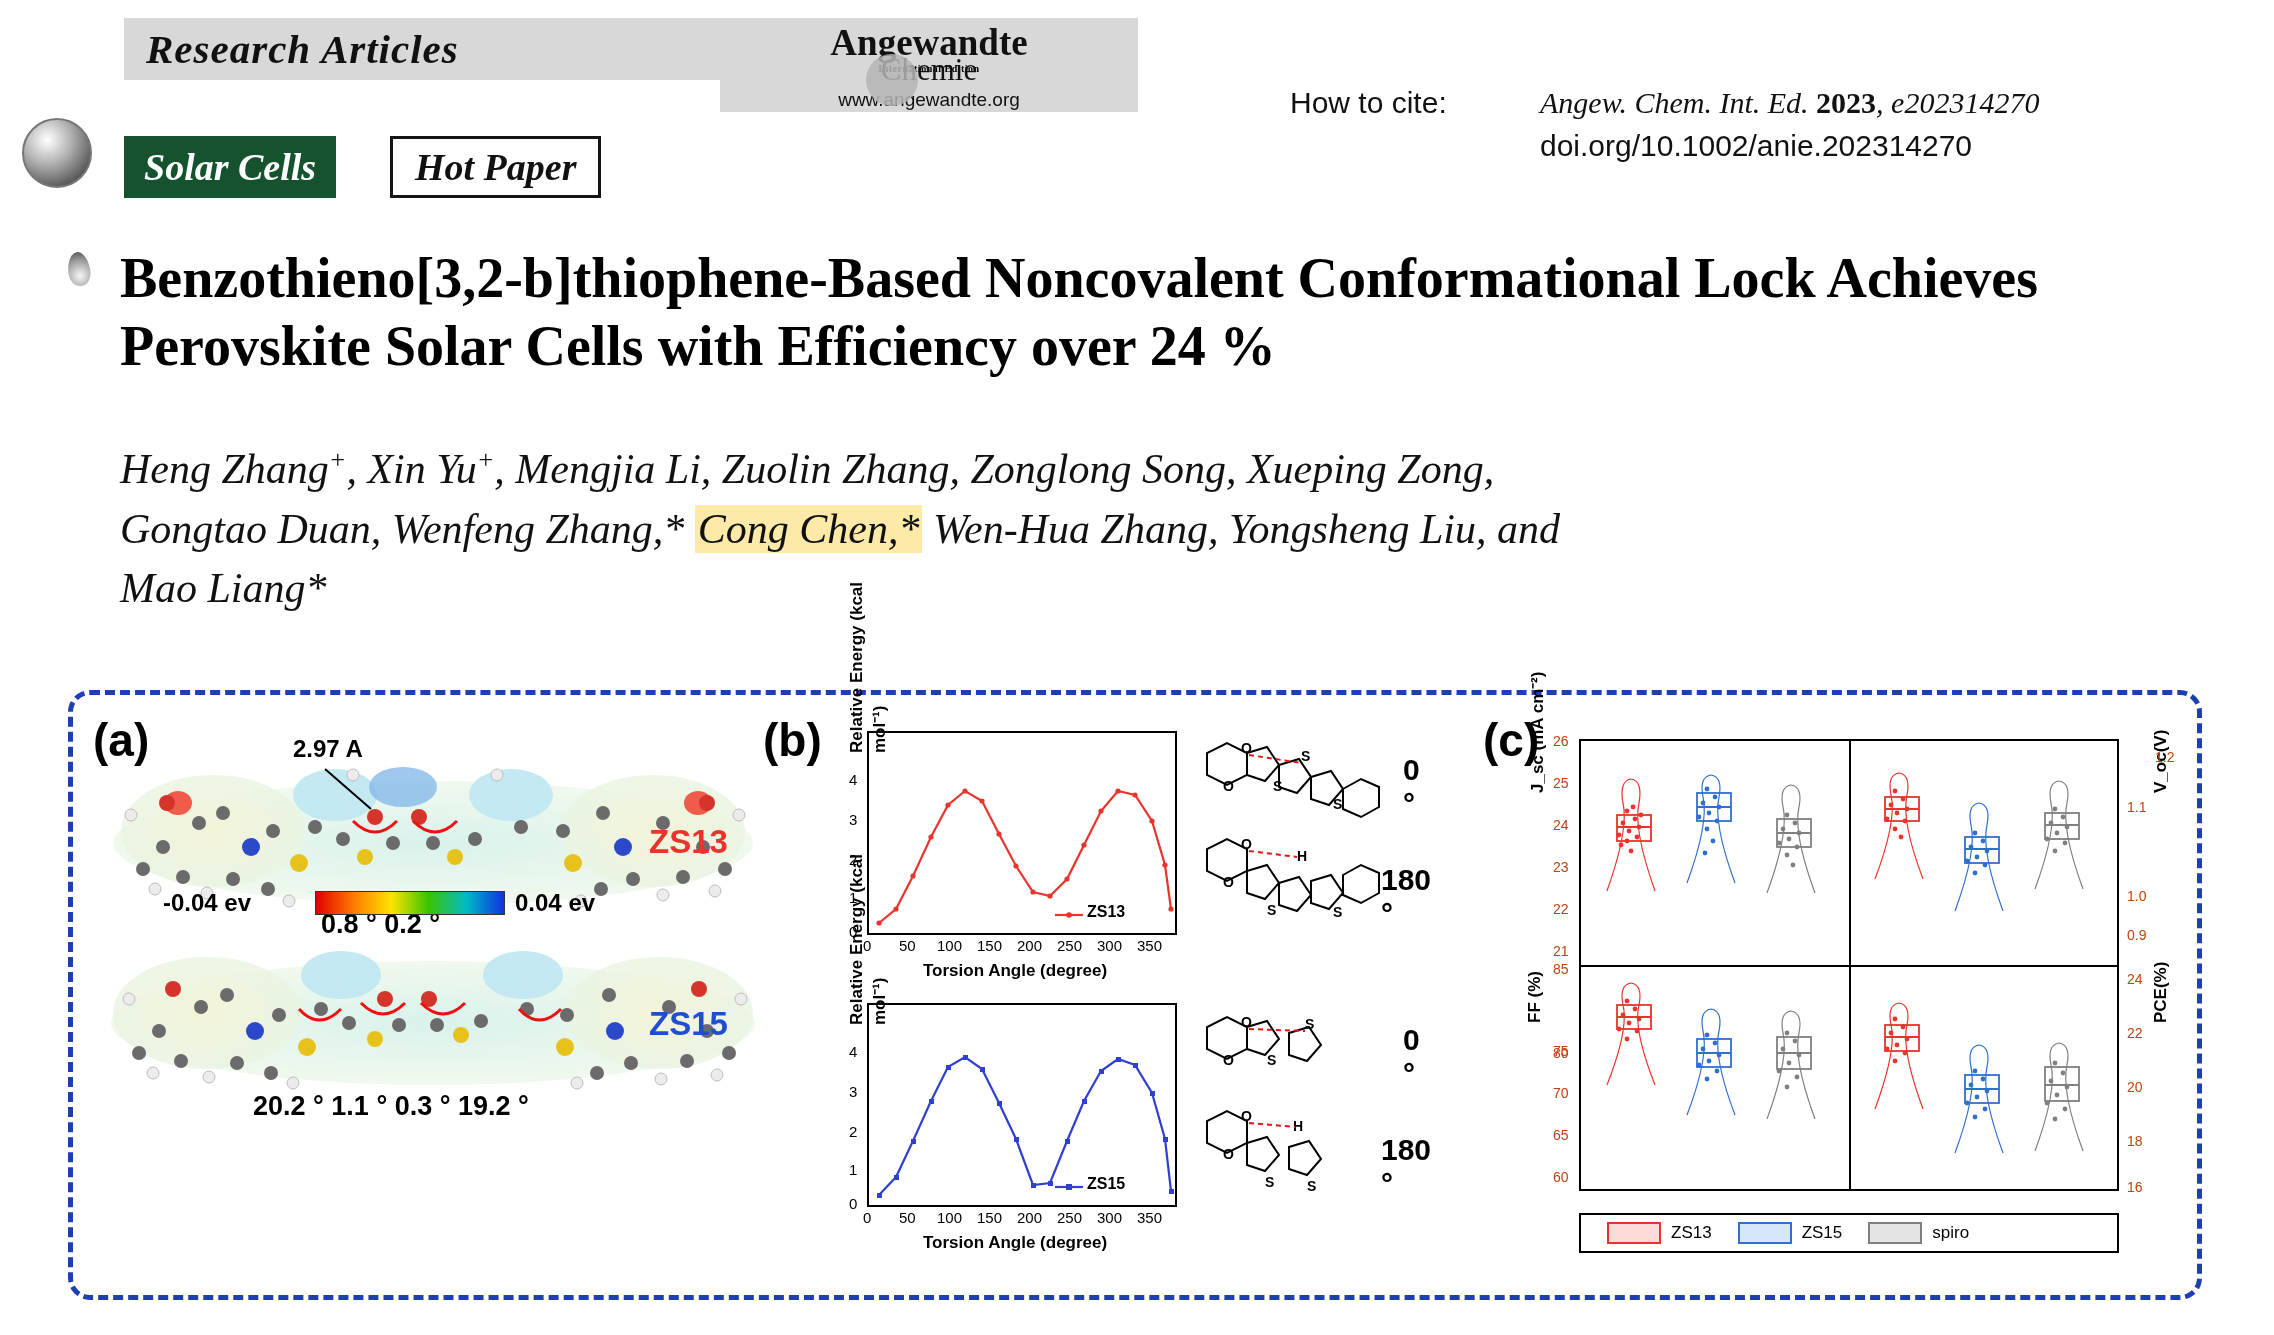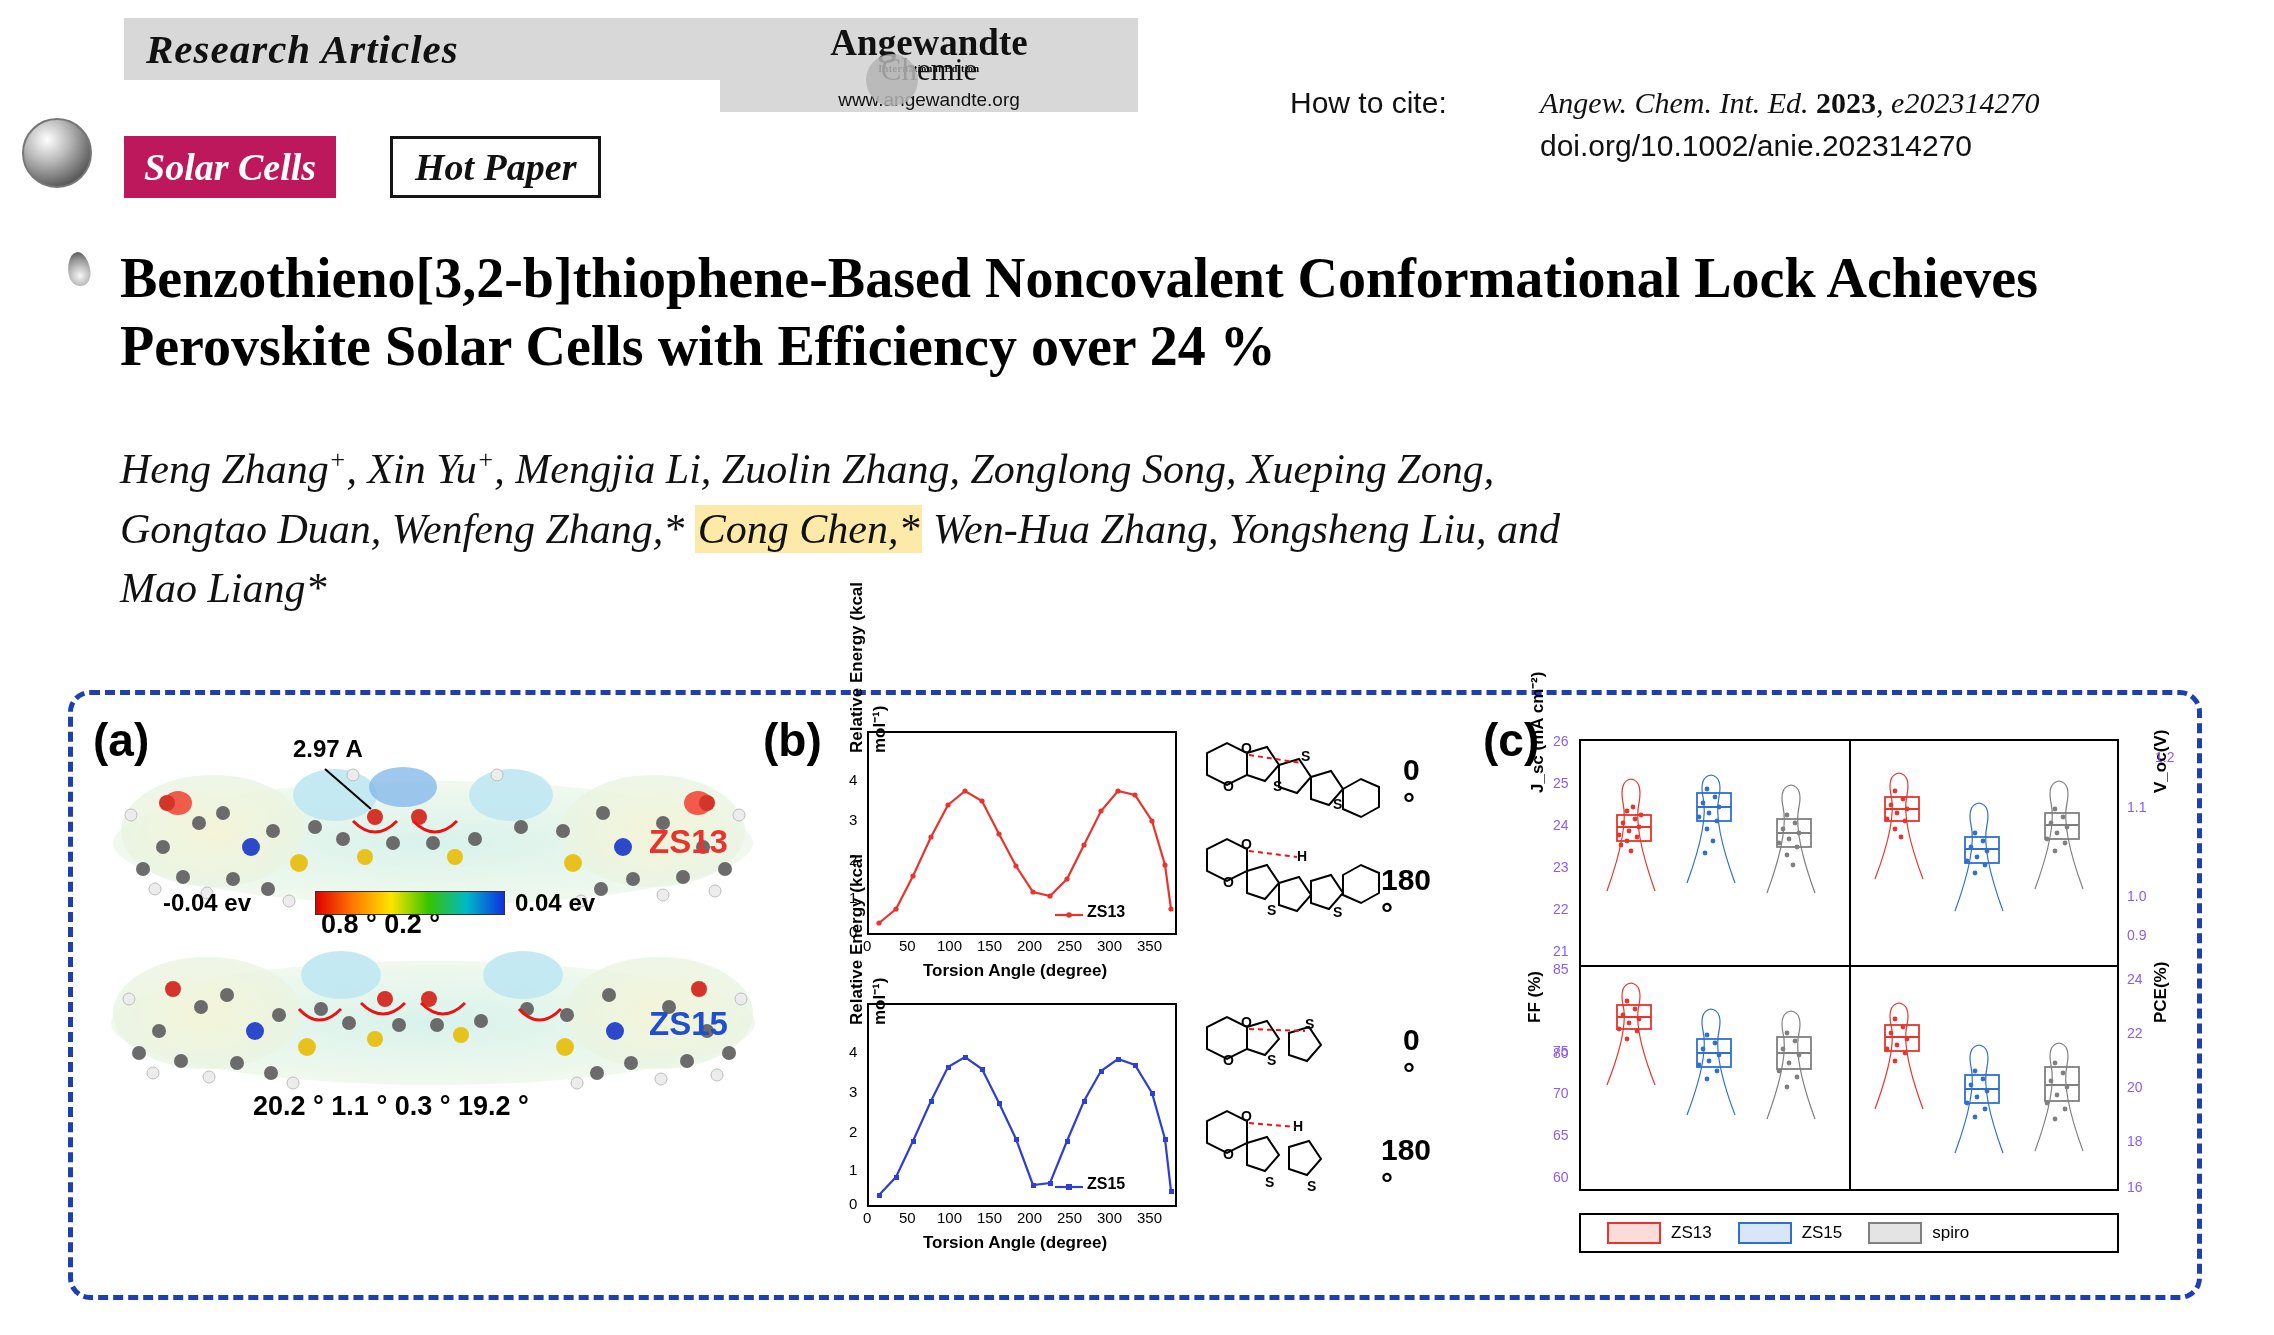--- a/index.html
+++ b/index.html
@@ -43,21 +43,21 @@
     font-family:"Liberation Serif", serif;font-size:31px;color:#111;line-height:1.0;margin-top:-20px;
   }
   #journal-url{
     font-family:"Liberation Sans", sans-serif;font-size:19px;color:#111;margin-top:4px;
   }
   #journal-grey-dot{
     position:absolute;left:146px;top:36px;width:52px;height:52px;border-radius:50%;
     background:#b5b5b5;opacity:.85;
   }
   #solar-cells-tag{
-    position:absolute;left:124px;top:136px;height:62px;background:#be185d;display:flex;align-items:center;
+    position:absolute;left:124px;top:136px;height:62px;background:#14532d;display:flex;align-items:center;
     padding:0 20px;
   }
   #solar-cells-label{font-style:italic;font-weight:bold;font-size:38px;color:#ffffff;}
   #hot-paper-tag{
     position:absolute;left:390px;top:136px;height:62px;background:#ffffff;border:3px solid #151515;
     display:flex;align-items:center;padding:0 22px;box-sizing:border-box;
   }
   #hot-paper-label{font-style:italic;font-weight:bold;font-size:38px;color:#111;}
   #cite-block{position:absolute;left:1290px;top:82px;width:960px;}
   .cite-row{display:flex;justify-content:flex-start;font-size:31px;color:#111;line-height:1.42;}
@@ -99,21 +99,21 @@
   .axis-title{position:absolute;font-family:"Liberation Sans", sans-serif;font-weight:bold;font-size:17px;color:#000;}
   .tick-lbl{position:absolute;font-family:"Liberation Sans", sans-serif;font-size:15px;color:#000;}
   .legend-lbl{position:absolute;font-family:"Liberation Sans", sans-serif;font-weight:bold;font-size:16px;color:#000;}
   .deg-lbl{position:absolute;font-family:"Liberation Sans", sans-serif;font-weight:bold;font-size:30px;color:#000;}
   
   #panel-c{position:absolute;left:1410px;top:18px;width:700px;height:570px;}
   #c-grid{position:absolute;left:96px;top:26px;width:540px;height:452px;border:2px solid #000;box-sizing:border-box;}
   #c-vline{position:absolute;left:50%;top:0;width:2px;height:100%;background:#000;}
   #c-hline{position:absolute;left:0;top:50%;width:100%;height:2px;background:#000;}
   .c-axis-lbl{position:absolute;font-family:"Liberation Sans", sans-serif;font-weight:bold;font-size:17px;color:#000;}
-  .c-tick{position:absolute;font-family:"Liberation Sans", sans-serif;font-size:14px;color:#8b5cf6;}
+  .c-tick{position:absolute;font-family:"Liberation Sans", sans-serif;font-size:14px;color:#c2410c;}
   #c-legend{position:absolute;left:96px;top:500px;width:540px;height:40px;border:2px solid #000;box-sizing:border-box;display:flex;align-items:center;}
   .leg-item{display:flex;align-items:center;margin-left:26px;}
   .leg-swatch{width:54px;height:22px;border:2px solid #333;margin-right:10px;box-sizing:border-box;}
   .leg-txt{font-family:"Liberation Sans", sans-serif;font-size:17px;color:#000;}
 </style>
 </head>
 <body>
 
 <div id="header">
 

